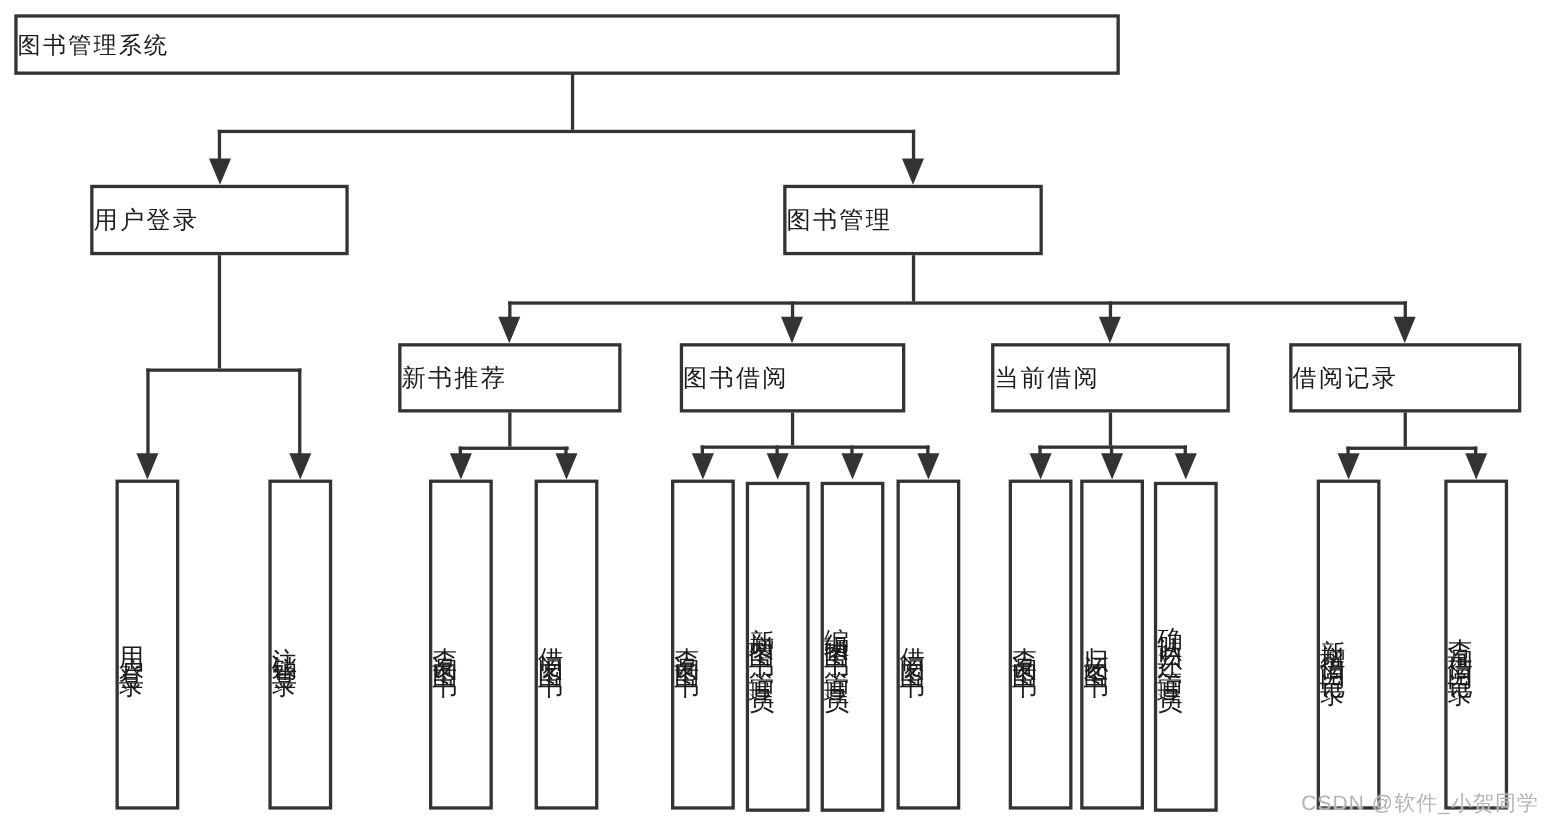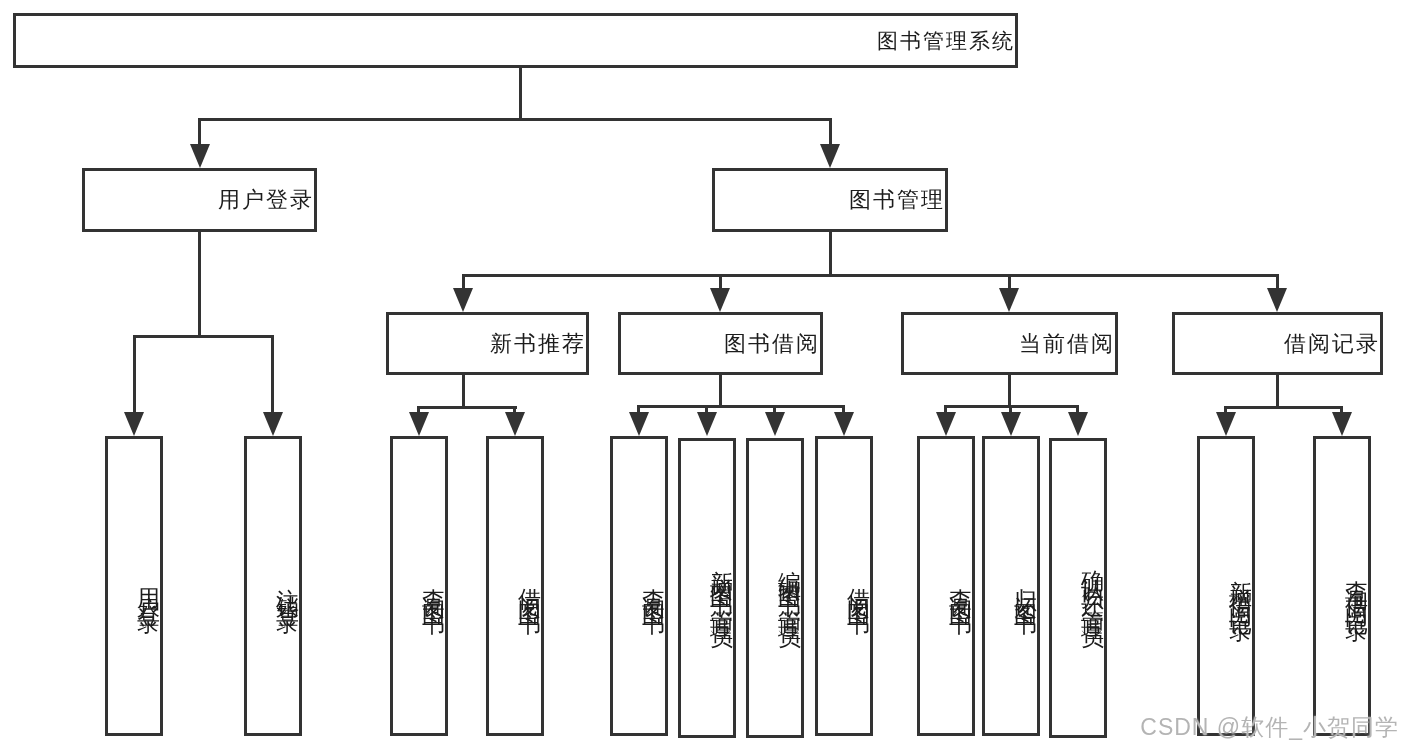--- a/index.html
+++ b/index.html
@@ -18,21 +18,21 @@
     overflow: hidden;
     font-family: "Liberation Sans", "DejaVu Sans", sans-serif;
     color: var(--text);
   }
   .box {
     position: absolute;
     border: 3px solid var(--line);
     background: var(--background);
     display: flex;
     align-items: center;
-    justify-content: flex-end;
+    justify-content: flex-start;
     text-align: center;
   }
   .box .lbl { color: var(--text); letter-spacing: 2px; }
   .root  .lbl { font-size: 21px; }
   .level .lbl { font-size: 22px; }
   .leaf  .lbl {
     writing-mode: vertical-rl;
     text-orientation: mixed;
     font-size: 23px;
     letter-spacing: 8px;
@@ -45,21 +45,21 @@
     position: absolute;
     width: 0; height: 0;
     border-left: 10px solid transparent;
     border-right: 10px solid transparent;
     border-top: 24px solid var(--line);
   }
   .watermark {
     position: absolute;
     right: 6px;
     bottom: 4px;
-    font-size: 23px;
+    font-size: 19px;
     color: var(--watermark);
     letter-spacing: 1px;
     z-index: 5;
     text-shadow: 0 0 2px #ffffff;
   }
 </style>
 </head>
 <body>
 
 <div class="canvas">
@@ -93,21 +93,21 @@
   <div class="h" style="left:462px; top:274px; width:817px;"></div>
   <div class="v" style="left:462px; top:274px; height:18px;"></div>
   <div class="v" style="left:719px; top:274px; height:18px;"></div>
   <div class="v" style="left:1008px; top:274px; height:18px;"></div>
   <div class="v" style="left:1276px; top:274px; height:18px;"></div>
   <div class="ah" style="left:453px; top:288px;"></div>
   <div class="ah" style="left:710px; top:288px;"></div>
   <div class="ah" style="left:999px; top:288px;"></div>
   <div class="ah" style="left:1267px; top:288px;"></div>
 
-  <div class="box level" style="left:362px; top:312px; width:203px; height:63px;margin-left:24px;">
+  <div class="box level" style="left:362px; top:312px; width:203px; height:63px;">
     <span class="lbl">新书推荐</span>
   </div>
   <div class="box level" style="left:901px; top:312px; width:217px; height:63px;">
     <span class="lbl">当前借阅</span>
   </div>
   <div class="box level" style="left:618px; top:312px; width:205px; height:63px;">
     <span class="lbl">图书借阅</span>
   </div>
   <div class="box level" style="left:1172px; top:312px; width:211px; height:63px;">
     <span class="lbl">借阅记录</span>

